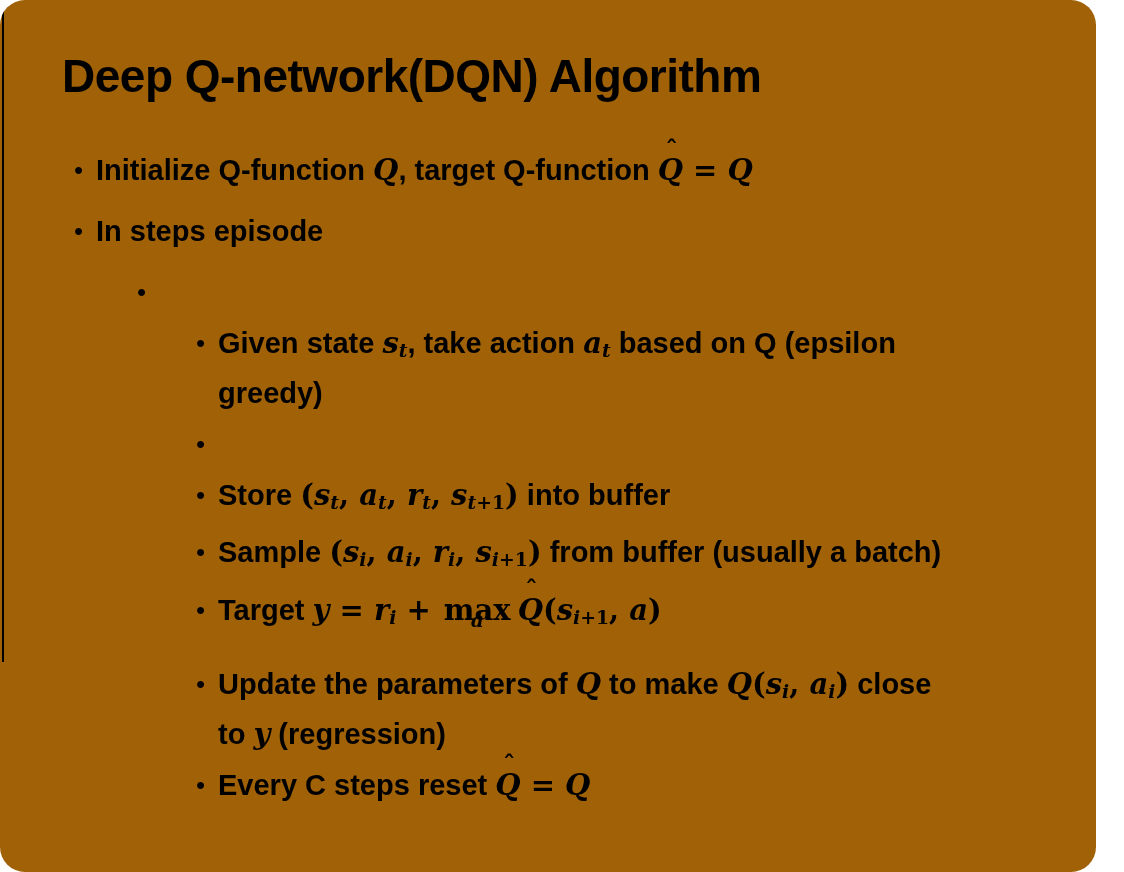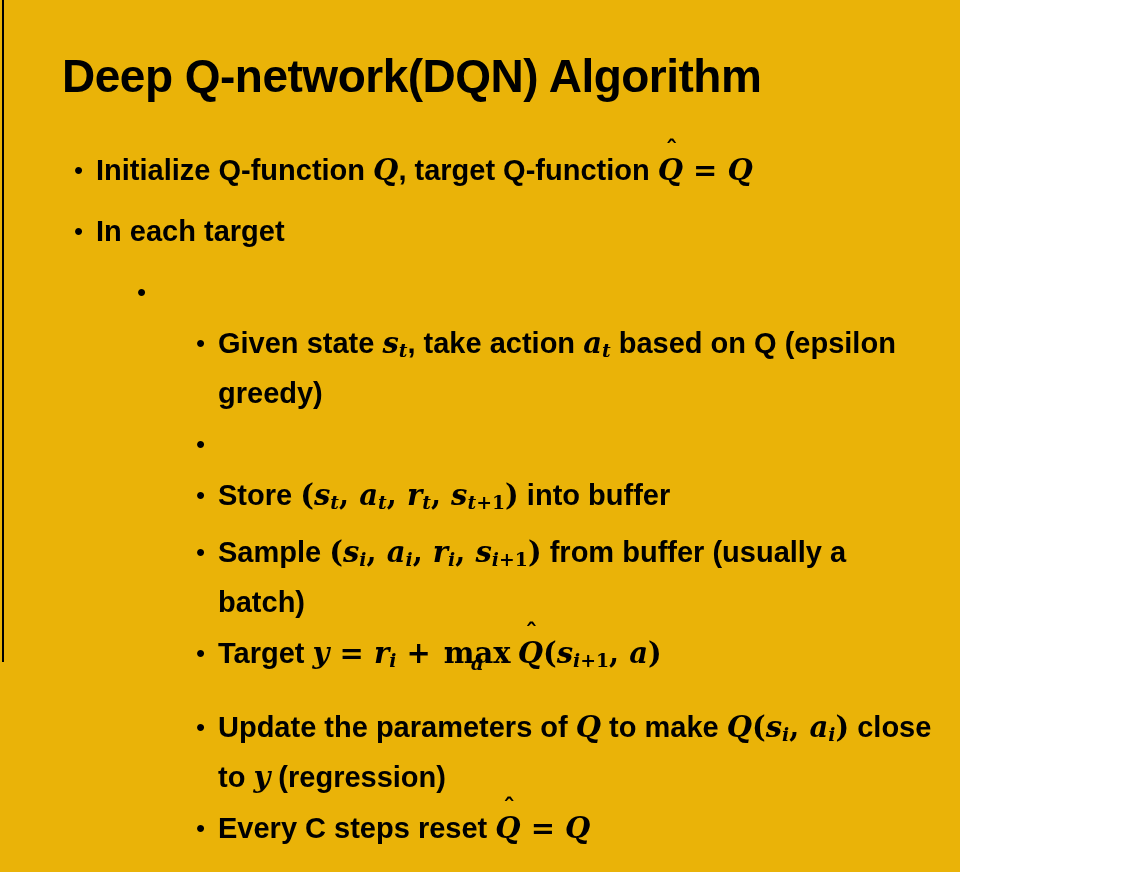--- a/index.html
+++ b/index.html
@@ -1,22 +1,23 @@
 <!DOCTYPE html>
 <html><head>
 <meta charset="utf-8">
 <style>
   html,body{margin:0;padding:0;background:#ffffff;}
   .slide{
     position:relative;
-    width:960px;height:872px;
-    background:#eab308;
+    width:1096px;height:872px;
+    background:#a16207;
     overflow:hidden;
     color:#000000;
     font-family:"Liberation Sans",sans-serif;
+    border-radius:25px;
   }
   .left-border{
     position:absolute;left:2px;top:0;
     width:2px;height:662px;
     background:#000000;
   }
   .title{
     margin:0;
     padding:50px 20px 0 62px;
     font-family:"Liberation Sans",sans-serif;
@@ -84,21 +85,21 @@
 <div class="slide">
   <div class="left-border"></div>
   <h1 class="title">Deep Q-network(DQN) Algorithm</h1>
   <div class="bullets">
       <div class="bullet level-1">
         <span class="dot">•</span>
         <span class="content"><span class="rt">Initialize Q-function </span><span><span class="rvcore"><span class="ri">Q</span></span></span><span class="rt">, target Q-function </span><span><span class="rvcore"><span class="ri">Q</span><span class="hat">ˆ</span></span></span><span class="rop"> = </span><span><span class="rvcore"><span class="ri">Q</span></span></span></span>
       </div>
       <div class="bullet level-1">
         <span class="dot">•</span>
-        <span class="content"><span class="rt">In each target</span></span>
+        <span class="content"><span class="rt">In steps episode</span></span>
       </div>
       <div class="bullet level-2">
         <span class="dot">•</span>
       </div>
       <div class="bullet level-3">
         <span class="dot">•</span>
         <span class="content"><span class="rt">Given state </span><span><span class="rvcore"><span class="ri">s</span></span><span class="rsub"><span class="ri">t</span></span></span><span class="rt">, take action </span><span><span class="rvcore"><span class="ri">a</span></span><span class="rsub"><span class="ri">t</span></span></span><span class="rt"> based on Q (epsilon</span><br><span class="rt">greedy)</span></span>
       </div>
       <div class="bullet level-3">
         <span class="dot">•</span>

